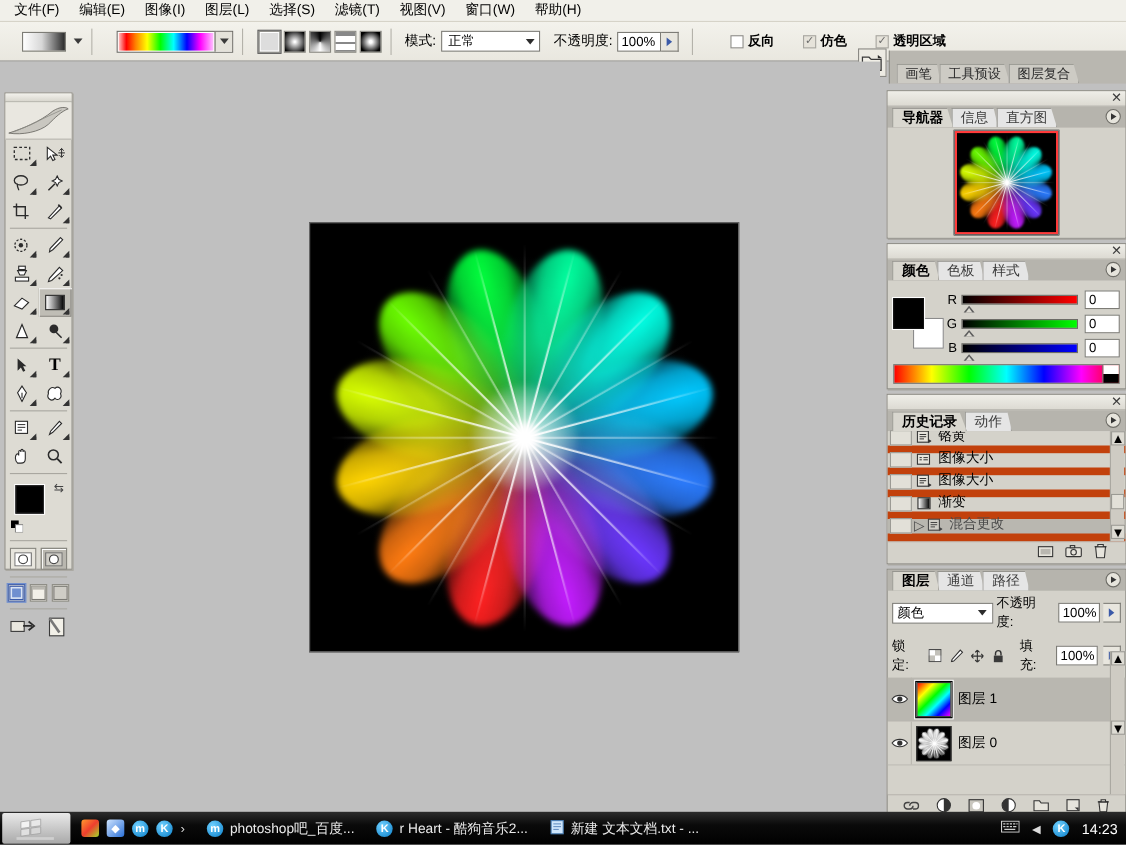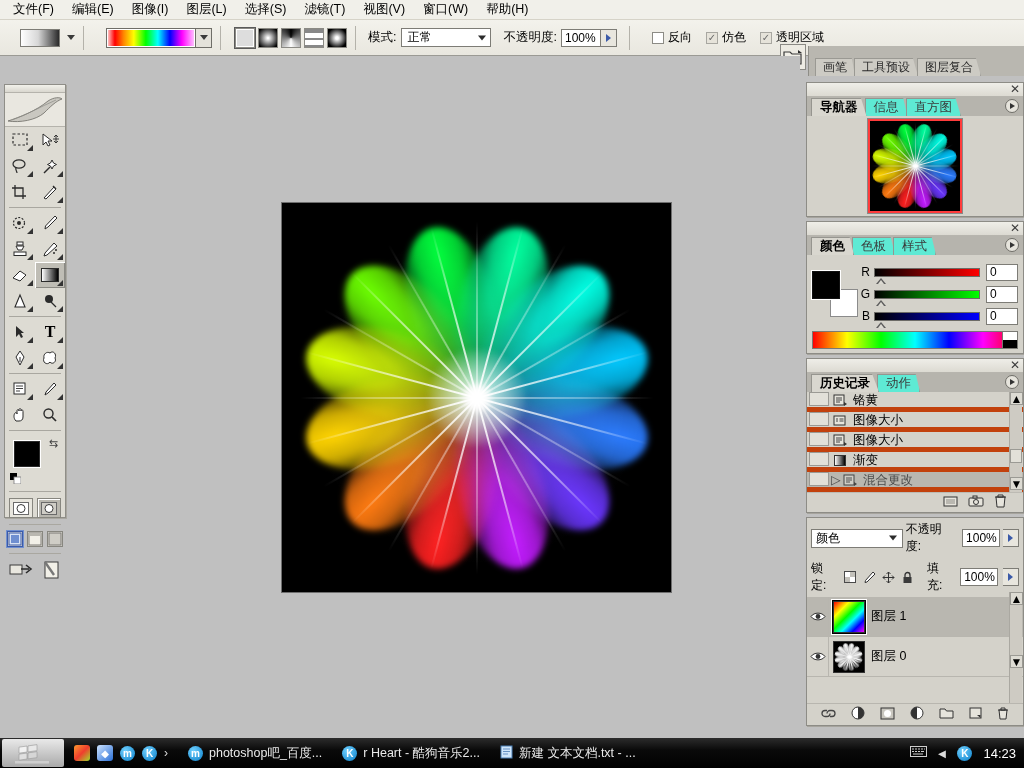--- a/index.html
+++ b/index.html
@@ -75,21 +75,21 @@
   }
   .ob-num {
     margin-left:4px; width:40px; height:18px; background:#fff; border:1px solid #7d7c76;
     font-size:12px; display:flex; align-items:center; padding-left:3px;
   }
   .ob-spin {
     width:16px;height:18px;background:#e8e6de;border:1px solid #7d7c76;border-left:none;
     display:flex;align-items:center;justify-content:center;
   }
   .ob-spin i { width:0;height:0;border-top:4px solid transparent;border-bottom:4px solid transparent;border-left:5px solid #3b5aa8;}
-  .ob-check { display:flex; align-items:center; margin-left:14px; white-space:nowrap; }
+  .ob-check { display:flex; align-items:center; margin-left:26px; white-space:nowrap;font-weight:bold; }
   .cb { width:12px;height:12px;border:1px solid #8c8b85; background:#fff; margin-right:4px;
         display:flex;align-items:center;justify-content:center;font-size:10px;line-height:1;color:#555;}
   .cb.on { background:#ddd9cf; }
   .cb.on::after{ content:"✓"; font-size:10px; color:#6a6a6a; }
   .cb.dim { background:#e6e3da; border-color:#a8a7a1;}
 
   
   .pal-icon {
     position:absolute; right:218px; top:24px; width:26px; height:26px;
     border:1px solid #8a8984; background:#edebe3;
@@ -187,21 +187,21 @@
     background:#d4d2ca; border:1px solid #8d8c86; margin-bottom:4px;
     box-shadow:1px 1px 0 #a6a49d;
   }
   .panel-close {
     height:14px; background:linear-gradient(#efeee8,#dcdad2); position:relative;
     border-bottom:1px solid #b7b5ae;
   }
   .panel-close .x { position:absolute; right:3px; top:0px; font-size:12px; font-weight:bold; color:#3c3c3c; line-height:13px;}
   .tabrow { height:19px; display:flex; align-items:flex-end; background:#b6b4ad; position:relative; padding-left:4px;}
   .ptab {
-    height:18px; padding:0 8px; font-size:12.5px; background:#5eead4; color:#3a3a3a;
+    height:18px; padding:0 8px; font-size:12.5px; background:#e5e5e5; color:#3a3a3a;
     border:1px solid #96958f; border-bottom:none; margin-right:-2px;
     display:flex; align-items:center; clip-path:polygon(0 0,90% 0,100% 100%,0 100%);
   }
   .ptab.active { background:#d9d7cf; color:#000; font-weight:bold; z-index:2;}
   .pmenu {
     position:absolute; right:4px; top:2px; width:14px;height:14px; border-radius:50%;
     border:1px solid #6f6e68; background:#e6e4dc; display:flex;align-items:center;justify-content:center;
   }
   .pmenu i{width:0;height:0;border-top:3px solid transparent;border-bottom:3px solid transparent;border-left:5px solid #333;margin-left:1px;}
 
@@ -231,21 +231,21 @@
       border-left:3px solid transparent;border-right:3px solid transparent;border-bottom:4px solid #dcdad2;}
   .sl-val { width:32px;height:17px;background:#fff;border:1px solid #7d7c76;margin-left:6px;font-size:12px;padding-left:3px;display:flex;align-items:center;}
   .spectrum { height:18px; margin-top:3px; border:1px solid #7a7974;
      background:linear-gradient(90deg,#ff0000,#ffff00,#00ff00,#00ffff,#0000ff,#ff00ff,#ff0000);
      position:relative;}
   .spectrum::after{content:"";position:absolute;right:0;top:0;width:14px;height:100%;
      background:linear-gradient(#ffffff 0 50%,#000000 50% 100%); border-left:1px solid #7a7974;}
 
   
   .hist-list { background:#d4d2ca; }
-  .hrow { height:20px; display:flex; align-items:flex-start; border-bottom:5px solid #c2410c; font-size:12.5px;}
+  .hrow { height:20px; display:flex; align-items:flex-end; border-bottom:7px solid #c2410c; font-size:12.5px;}
   .hrow.active { background:#b9b7b0; color:#4a4a4a;}
   .hchk { width:20px; height:14px; border:1px solid #9b9a94; background:#e2e0d8; margin:0 2px;}
   .hicon { width:18px;height:16px; margin-right:4px; display:flex;align-items:center;justify-content:center;}
   .panel-foot { height:20px; background:#d4d2ca; display:flex; align-items:center; justify-content:flex-end; gap:10px; padding-right:16px; border-top:1px solid #bdbbb4;}
 
   
   .lay-ctl { display:flex; align-items:center; padding:3px 4px; gap:3px;}
   .lay-mode { width:92px;height:19px;background:#fff;border:1px solid #7d7c76; font-size:12px; display:flex;align-items:center;padding-left:4px;position:relative;}
   .lay-lock { display:flex; align-items:center; padding:2px 4px 3px 4px; font-size:12px; gap:5px;}
   .lock-ic { width:14px;height:14px;display:flex;align-items:center;justify-content:center;font-size:11px;}
@@ -843,20 +843,28 @@
               <rect x="5" y="1" width="4" height="2" fill="#e6e4dc" stroke="#333"></rect>
             </svg></span>
         <span><svg width="13" height="14" viewBox="0 0 13 14">
               <path d="M2 3 h9 l-1 10 h-7 Z" fill="#e6e4dc" stroke="#333"></path>
               <path d="M1 3 h11 M4 1 h5 v2 h-5z" fill="#e6e4dc" stroke="#333"></path>
             </svg></span>
       </div>
     </div>
 
     <div class="panel" style="position:relative;">
+      <div class="tabrow">
+        <span class="ptab active">图层</span>
+        <span class="ptab">通道</span>
+        <span class="ptab">路径</span>
+        <span class="pmenu">
+            <i></i>
+          </span>
+      </div>
 
       <div class="lay-ctl">
         <span class="lay-mode">
           <span>颜色</span>
           <span class="arrow" style="position:absolute;right:5px;top:50%;transform:translateY(-50%);width:0;height:0;border-left:4px solid transparent;border-right:4px solid transparent;border-top:5px solid #2c2c2c;"></span>
         </span>
         <span style="font-size:12px;">不透明度:</span>
         <span class="ob-num" style="margin-left:2px;width:38px;">100%</span>
         <span class="ob-spin">
             <i></i>

